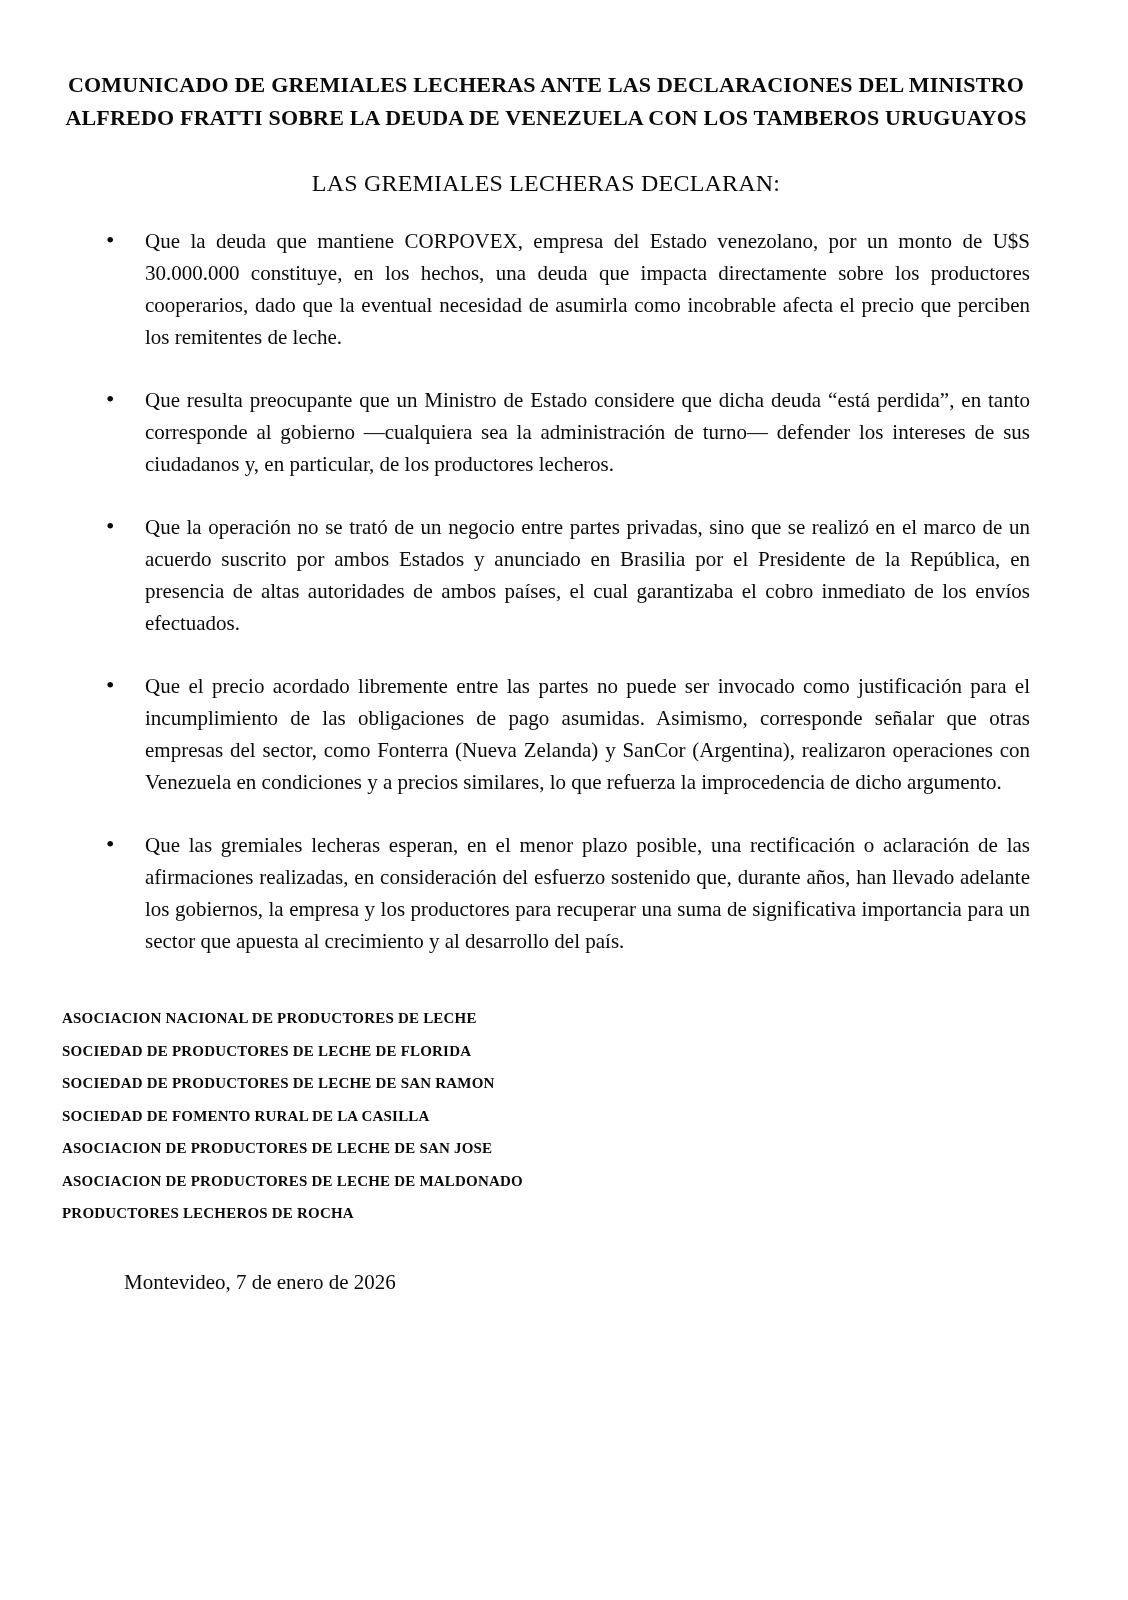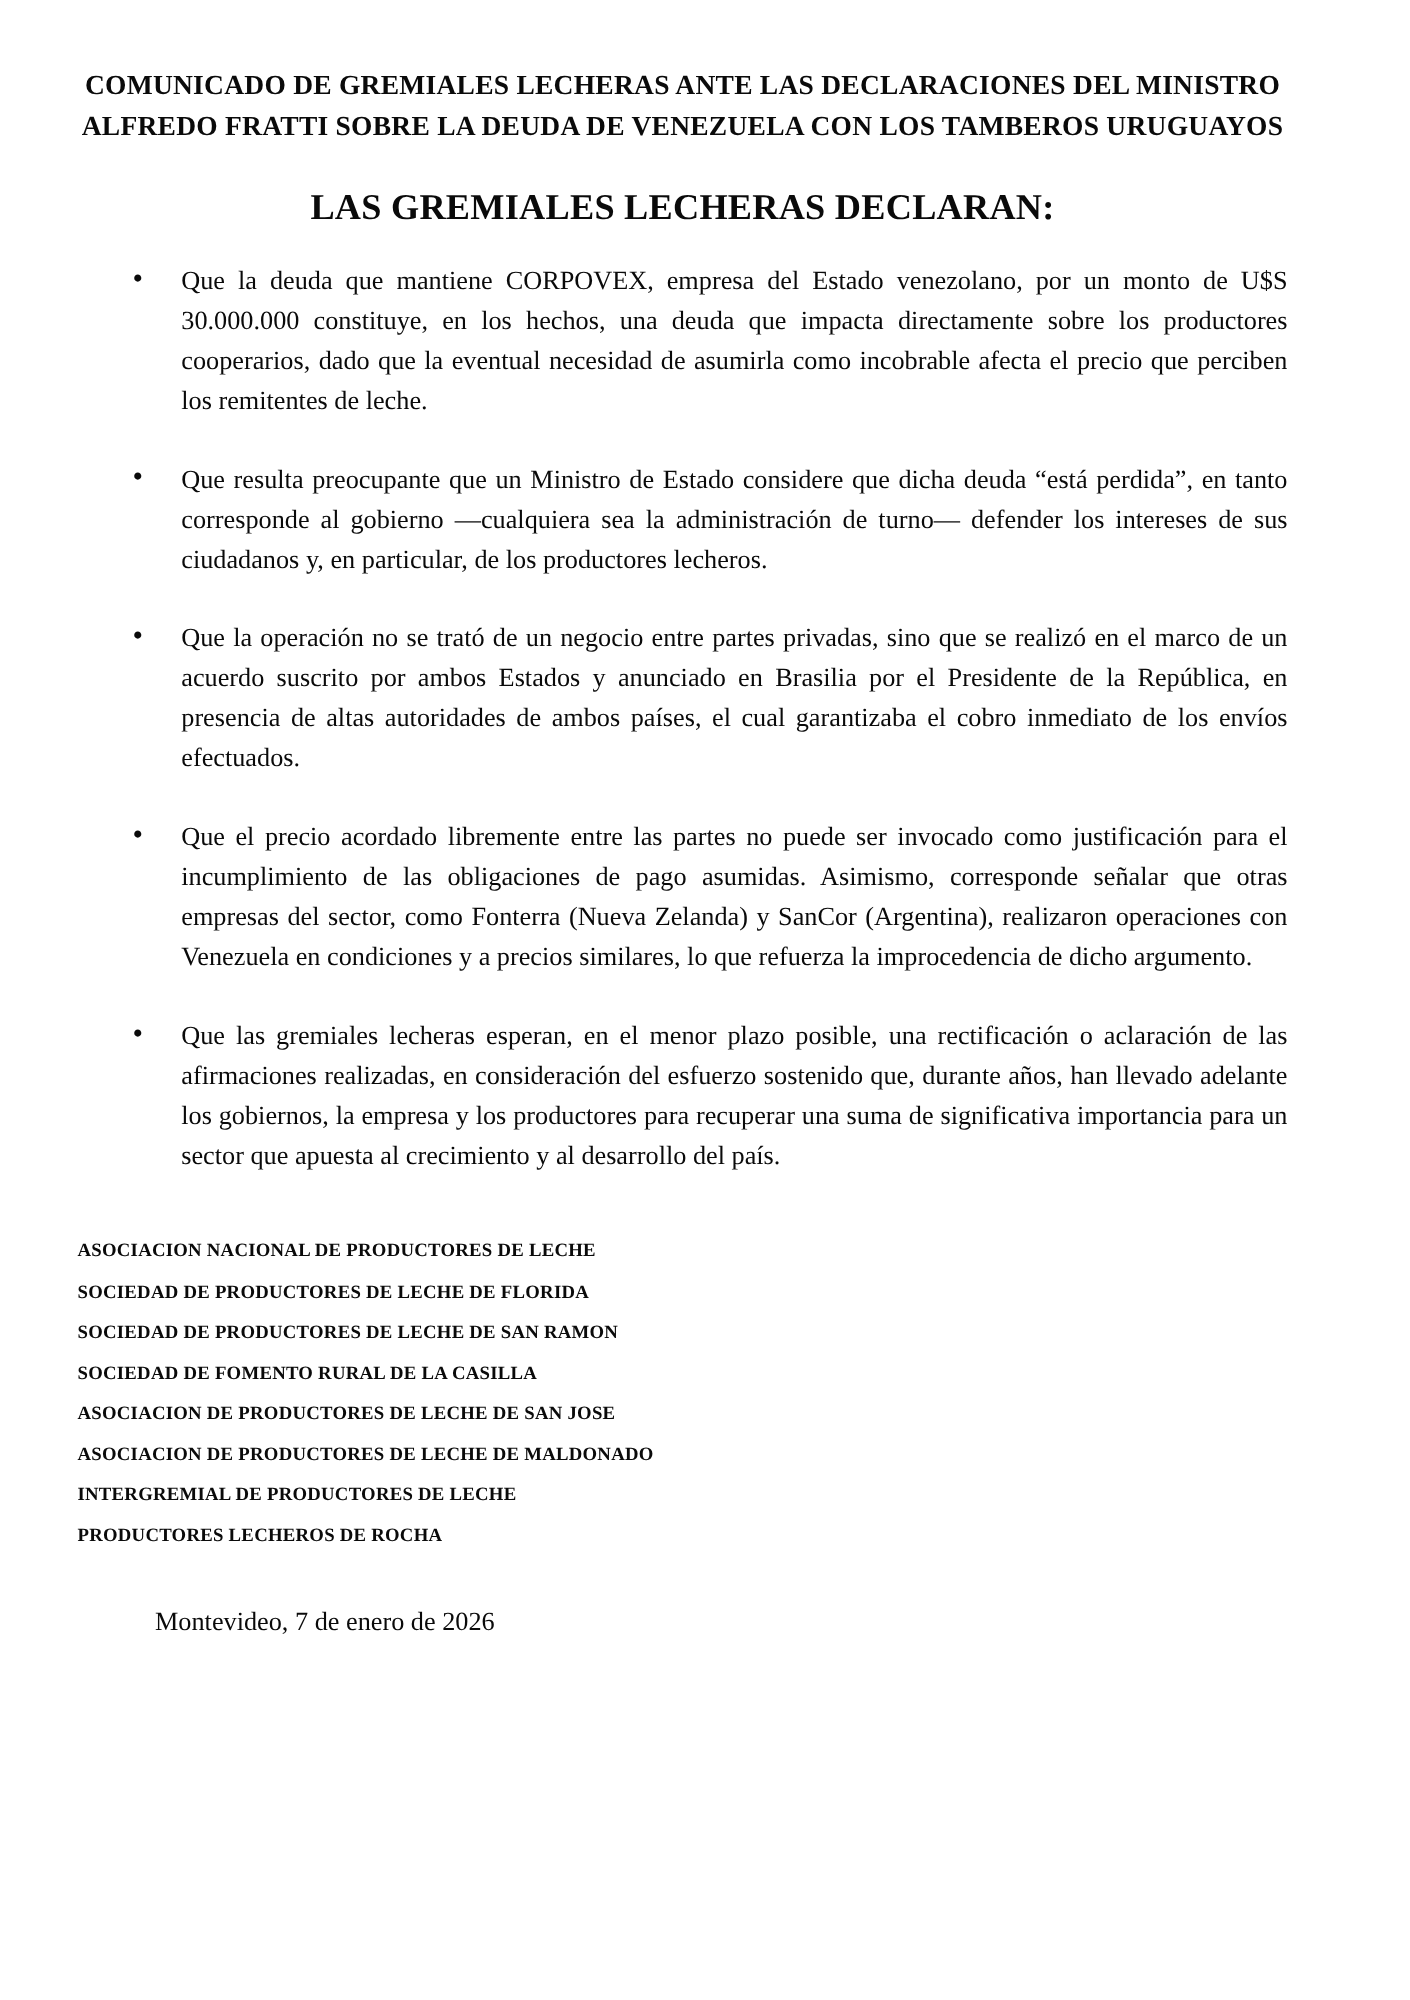--- a/index.html
+++ b/index.html
@@ -8,35 +8,35 @@
     background: #ffffff;
   }
   .page {
     position: relative;
     width: 1128px;
     height: 1600px;
     box-sizing: border-box;
     background: #ffffff;
     color: #0a0a0a;
     font-family: "Liberation Serif", "DejaVu Serif", serif;
-    padding: 51px 98px 0 62px;
+    padding: 68px 98px 0 62px;
     overflow: hidden;
   }
   .title {
     margin: 0;
     font-size: 22px;
     font-weight: bold;
     line-height: 33px;
     text-align: center;
     letter-spacing: 0.2px;
   }
   .subtitle {
     margin: 33px 0 0 0;
-    font-size: 29px;
-    font-weight: bold;
+    font-size: 24px;
+    font-weight: normal;
     line-height: 33px;
     text-align: center;
     letter-spacing: 0.2px;
   }
   ul.declarations {
     list-style: none;
     margin: 25px 0 0 0;
     padding: 0;
   }
   ul.declarations li {
@@ -105,19 +105,18 @@
     </li>
   </ul>
 
   <div class="signatories">
     <div class="signatory">ASOCIACION NACIONAL DE PRODUCTORES DE LECHE</div>
     <div class="signatory">SOCIEDAD DE PRODUCTORES DE LECHE DE FLORIDA</div>
     <div class="signatory">SOCIEDAD DE PRODUCTORES DE LECHE DE SAN RAMON</div>
     <div class="signatory">SOCIEDAD DE FOMENTO RURAL DE LA CASILLA</div>
     <div class="signatory">ASOCIACION DE PRODUCTORES DE LECHE DE SAN JOSE</div>
     <div class="signatory">ASOCIACION DE PRODUCTORES DE LECHE DE MALDONADO</div>
-    <div class="signatory">INTERGREMIAL DE PRODUCTORES DE LECHE</div>
     <div class="signatory">PRODUCTORES LECHEROS DE ROCHA</div>
   </div>
 
   <div class="dateline">Montevideo, 7 de enero de 2026</div>
 
 </div>
 
 </body></html>

